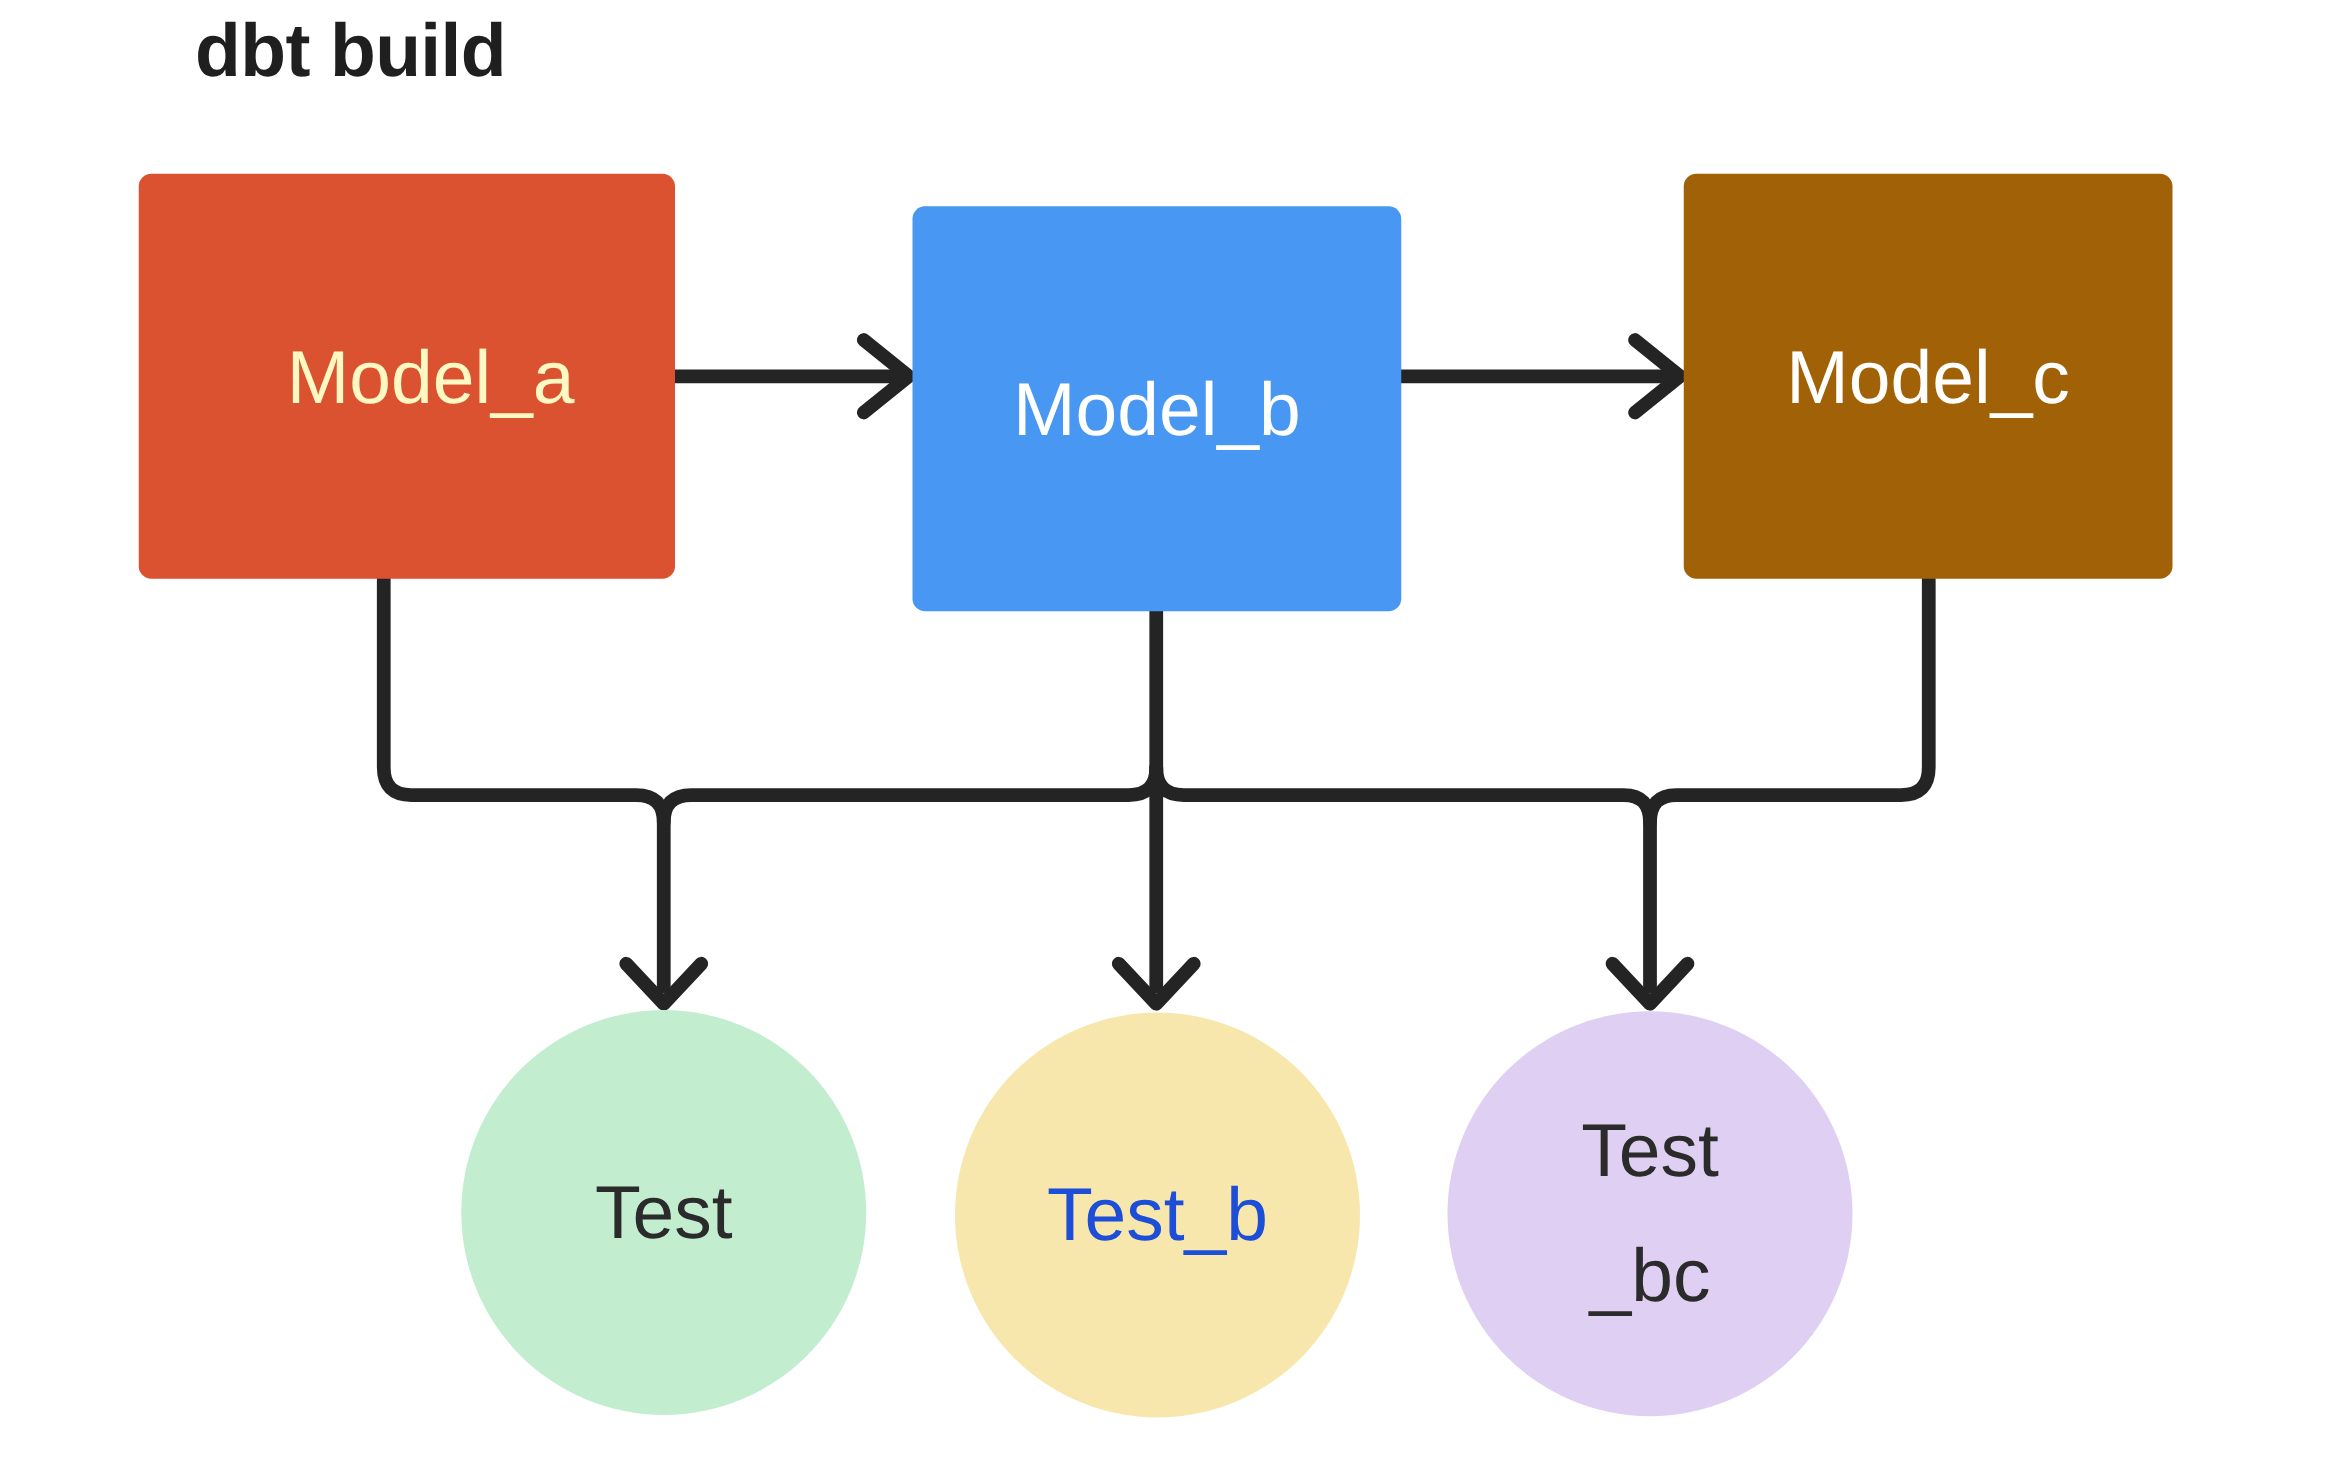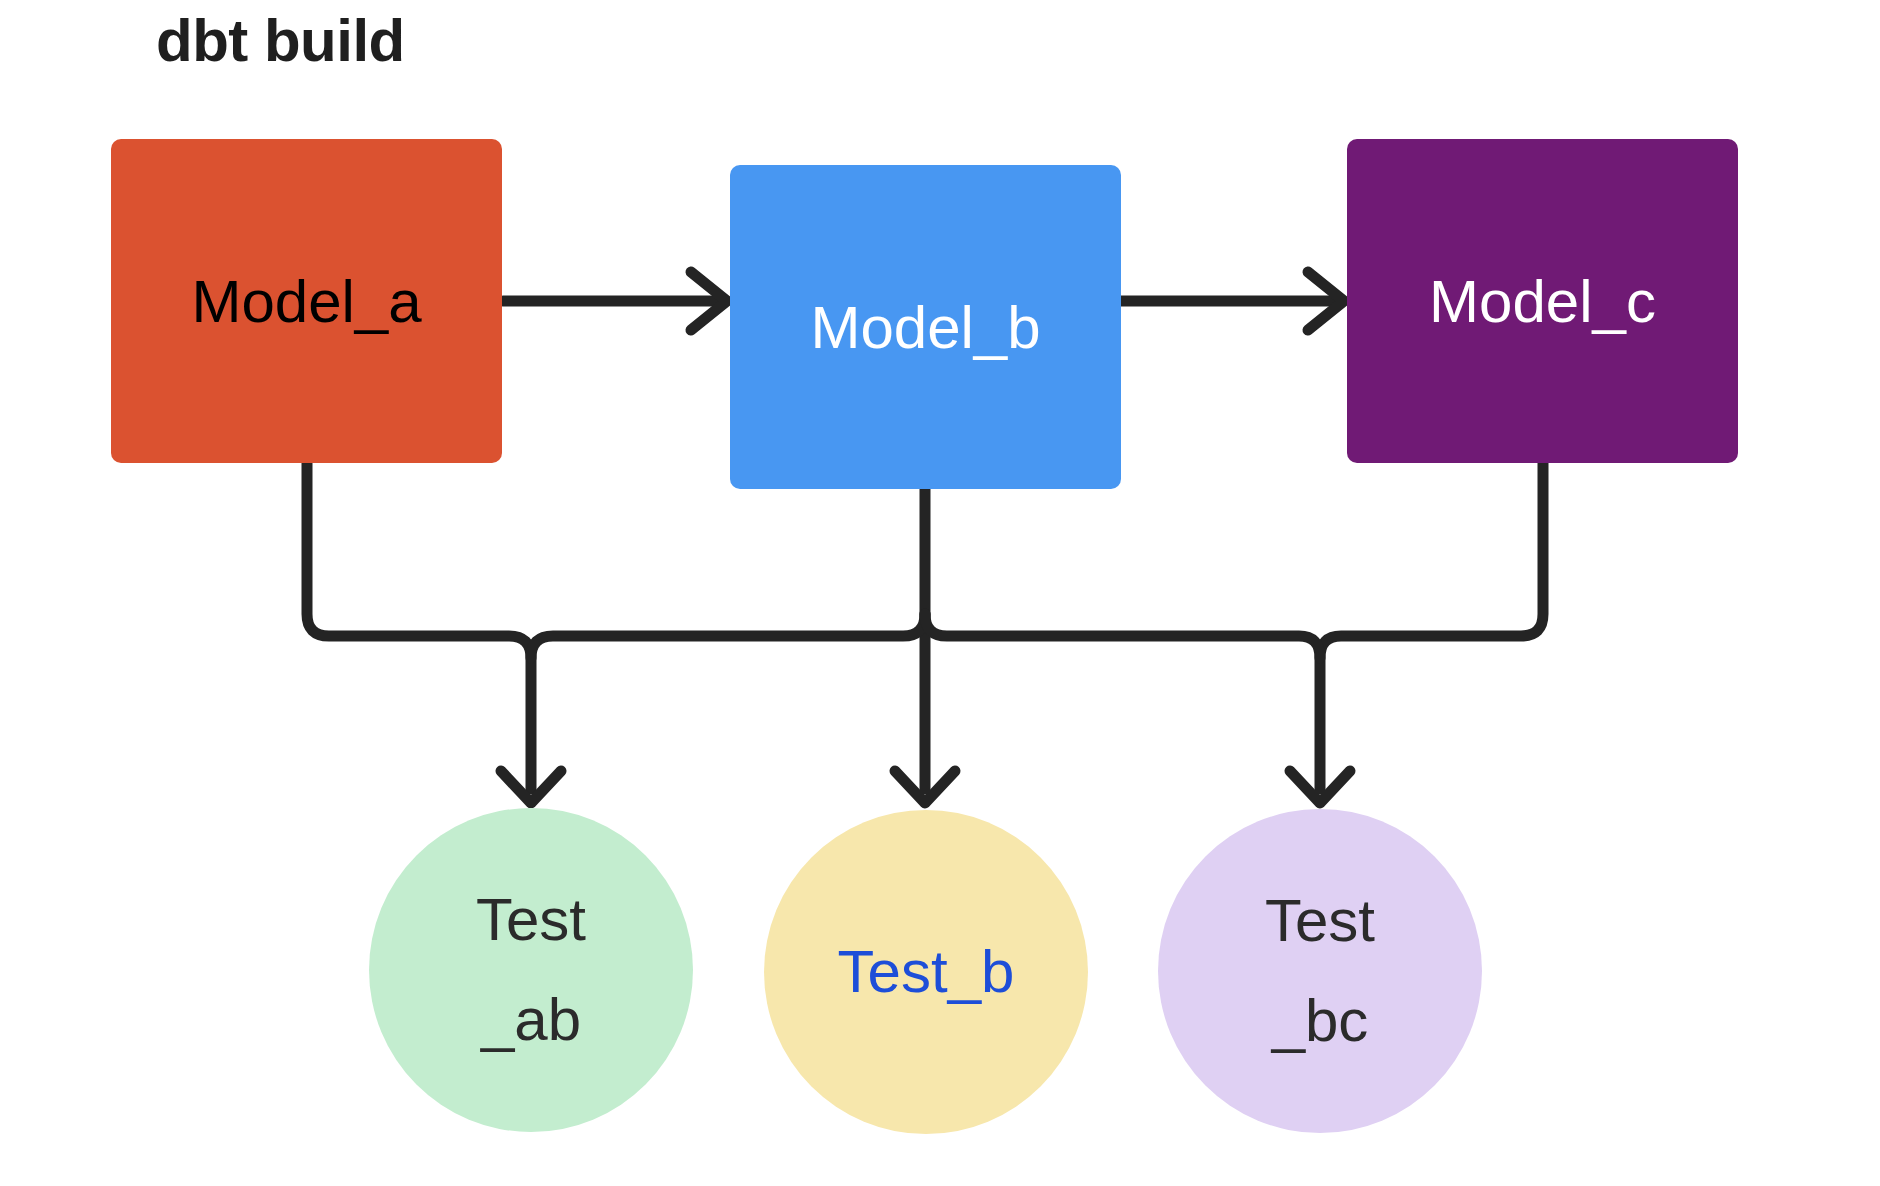--- a/index.html
+++ b/index.html
@@ -85,33 +85,32 @@
       <path d="M925 614 Q925 636 903 636 H553 Q531 636 531 658"></path>
 
       <path d="M925 614 Q925 636 947 636 H1299 Q1320 636 1320 658"></path>
 
       <path d="M501 771 L531 803 L561 771"></path>
       <path d="M895 771 L925 803 L955 771"></path>
       <path d="M1290 771 L1320 803 L1350 771"></path>
     </g>
   </svg>
 
-  <div class="node box box-a" style="background-color: rgb(219, 82, 48); color: #000000;">
+  <div class="node box box-a" style="background-color: rgb(219, 82, 48); color: #fef9c3; padding-left: 38px;">
     <span>Model_a</span>
   </div>
   <div class="node box box-b" style="background-color: rgb(72, 151, 242); color: rgb(255, 255, 255);">
     <span>Model_b</span>
   </div>
-  <div class="node box box-c" style="background-color: #701a75; color: rgb(255, 255, 255);">
+  <div class="node box box-c" style="background-color: #a16207; color: rgb(255, 255, 255);">
     <span>Model_c</span>
   </div>
 
   <div class="node circle circle-ab" style="background-color: rgb(195, 237, 207); color: rgb(43, 43, 43);">
     <span>Test</span>
-    <span>_ab</span>
   </div>
   <div class="node circle circle-b" style="background-color: rgb(247, 231, 172); color: #1d4ed8;">
     <span>Test_b</span>
   </div>
   <div class="node circle circle-bc" style="background-color: rgb(223, 208, 243); color: rgb(43, 43, 43);">
     <span>Test</span>
     <span>_bc</span>
   </div>
 
 </div>

